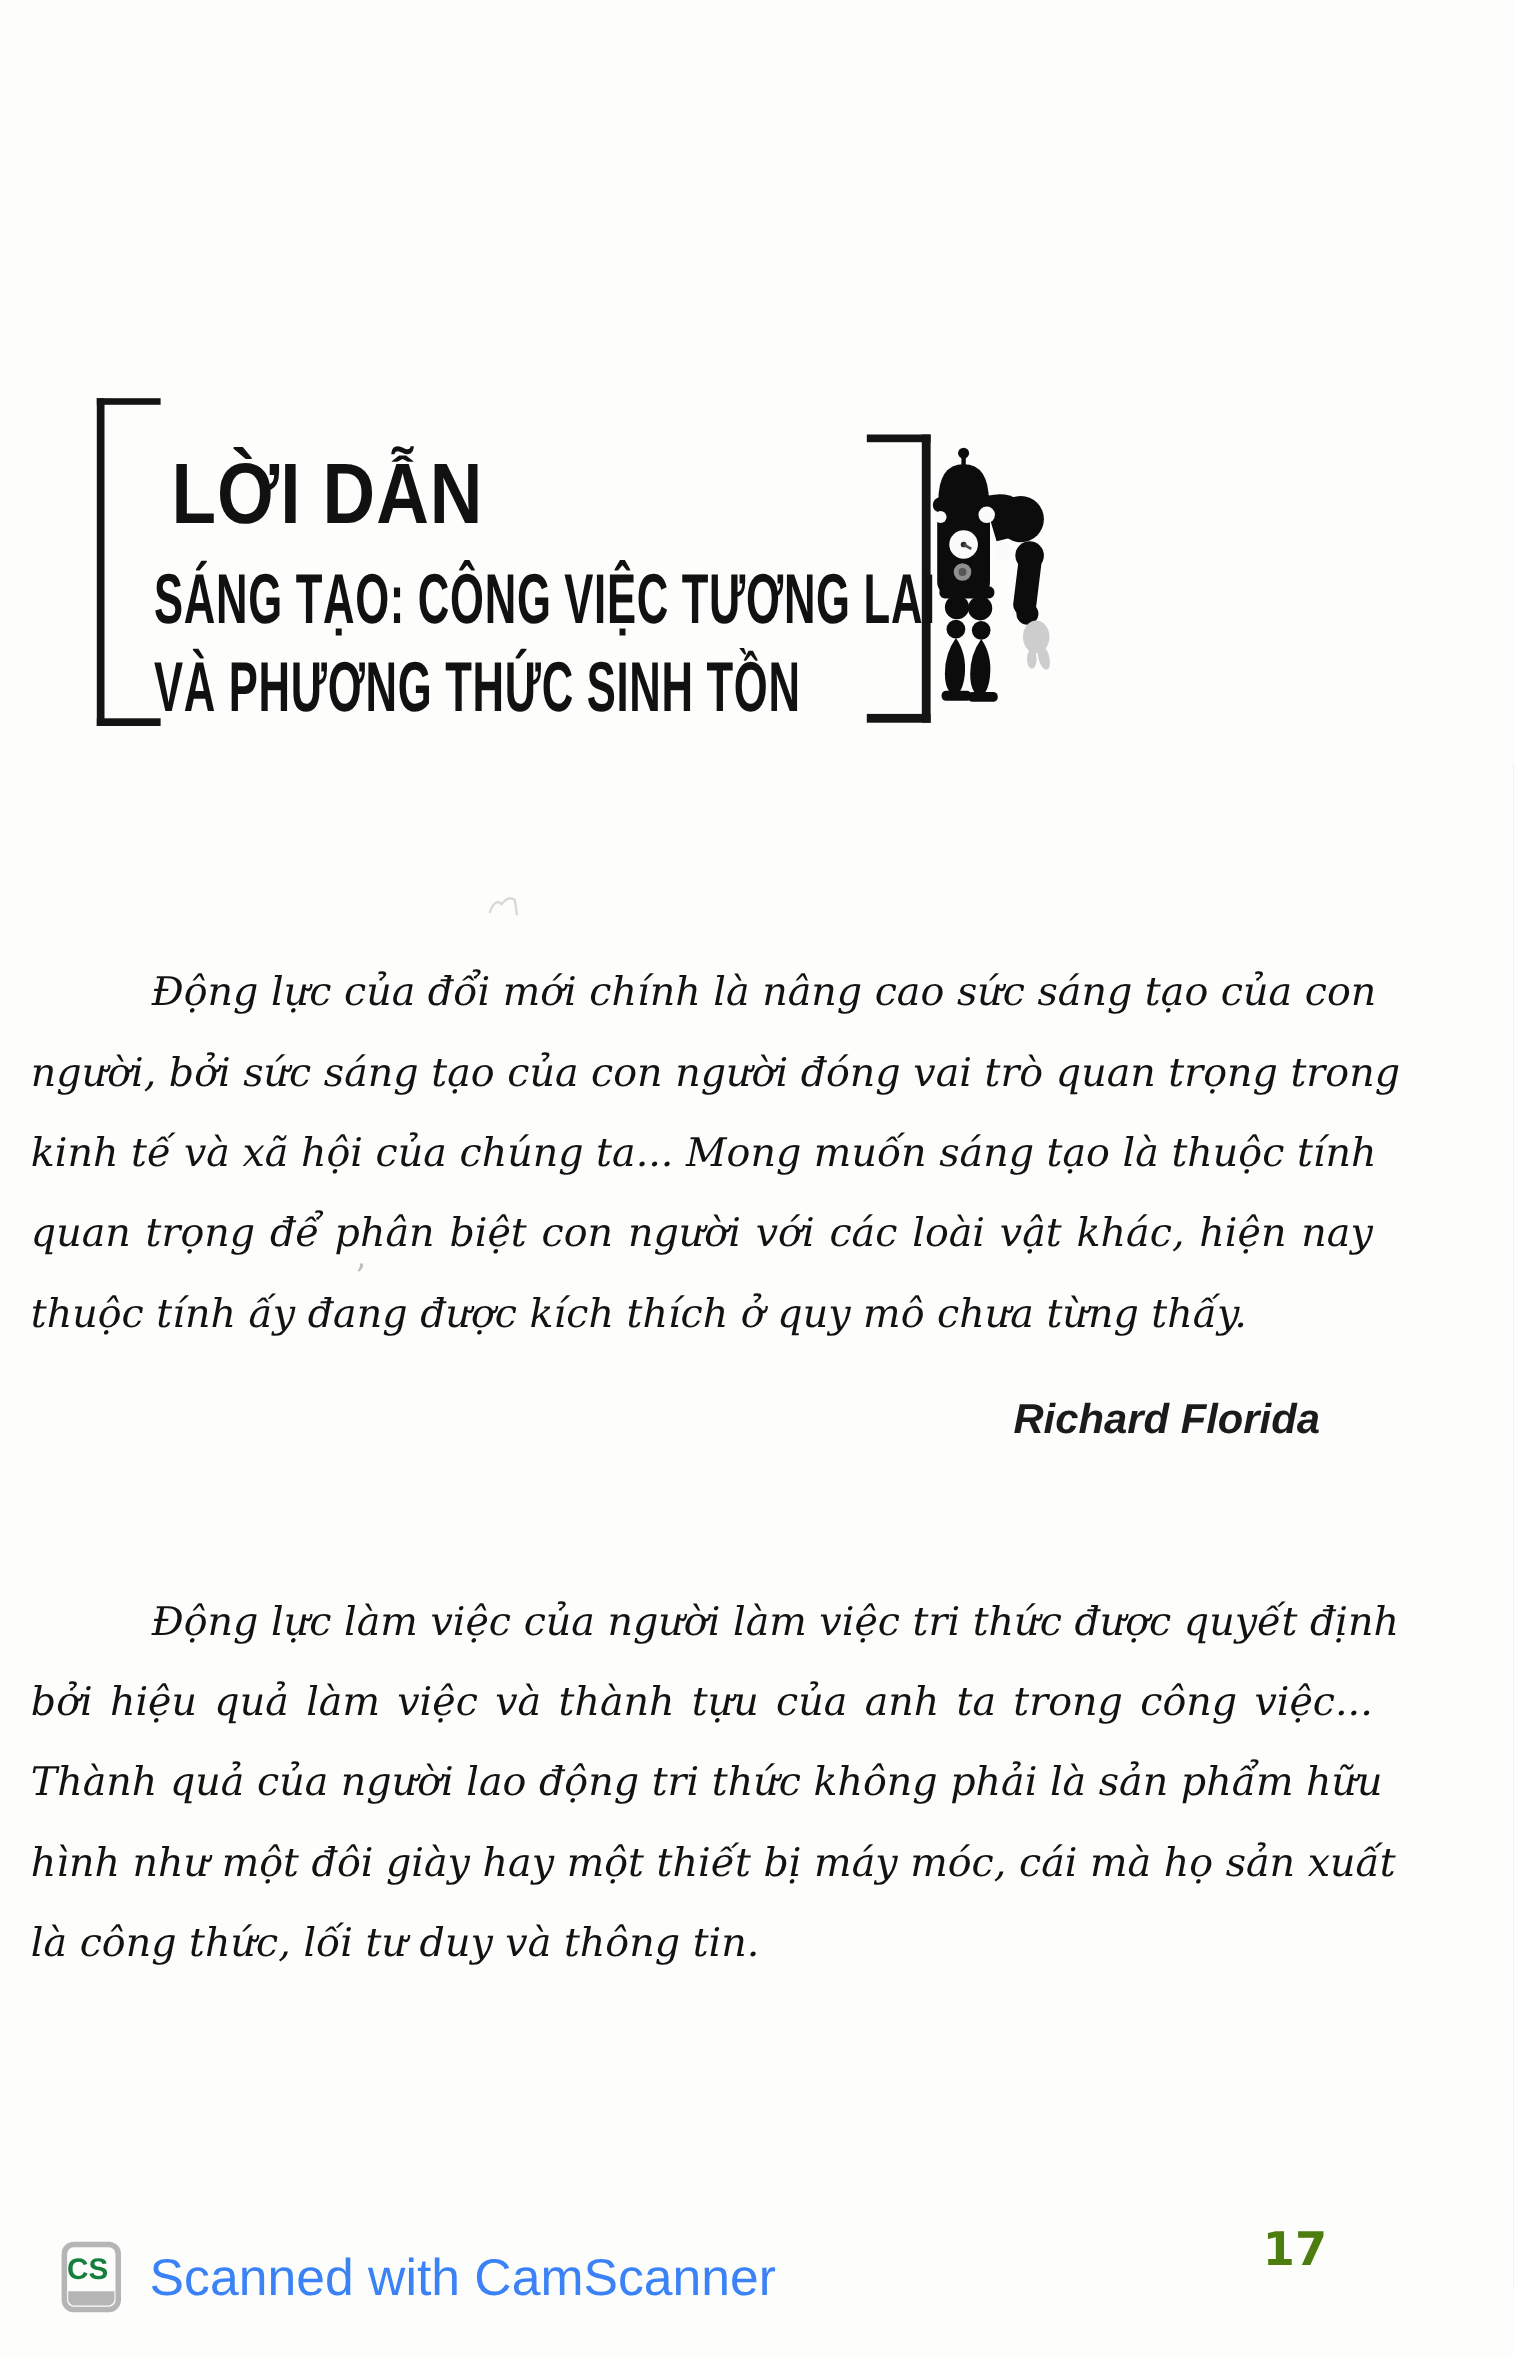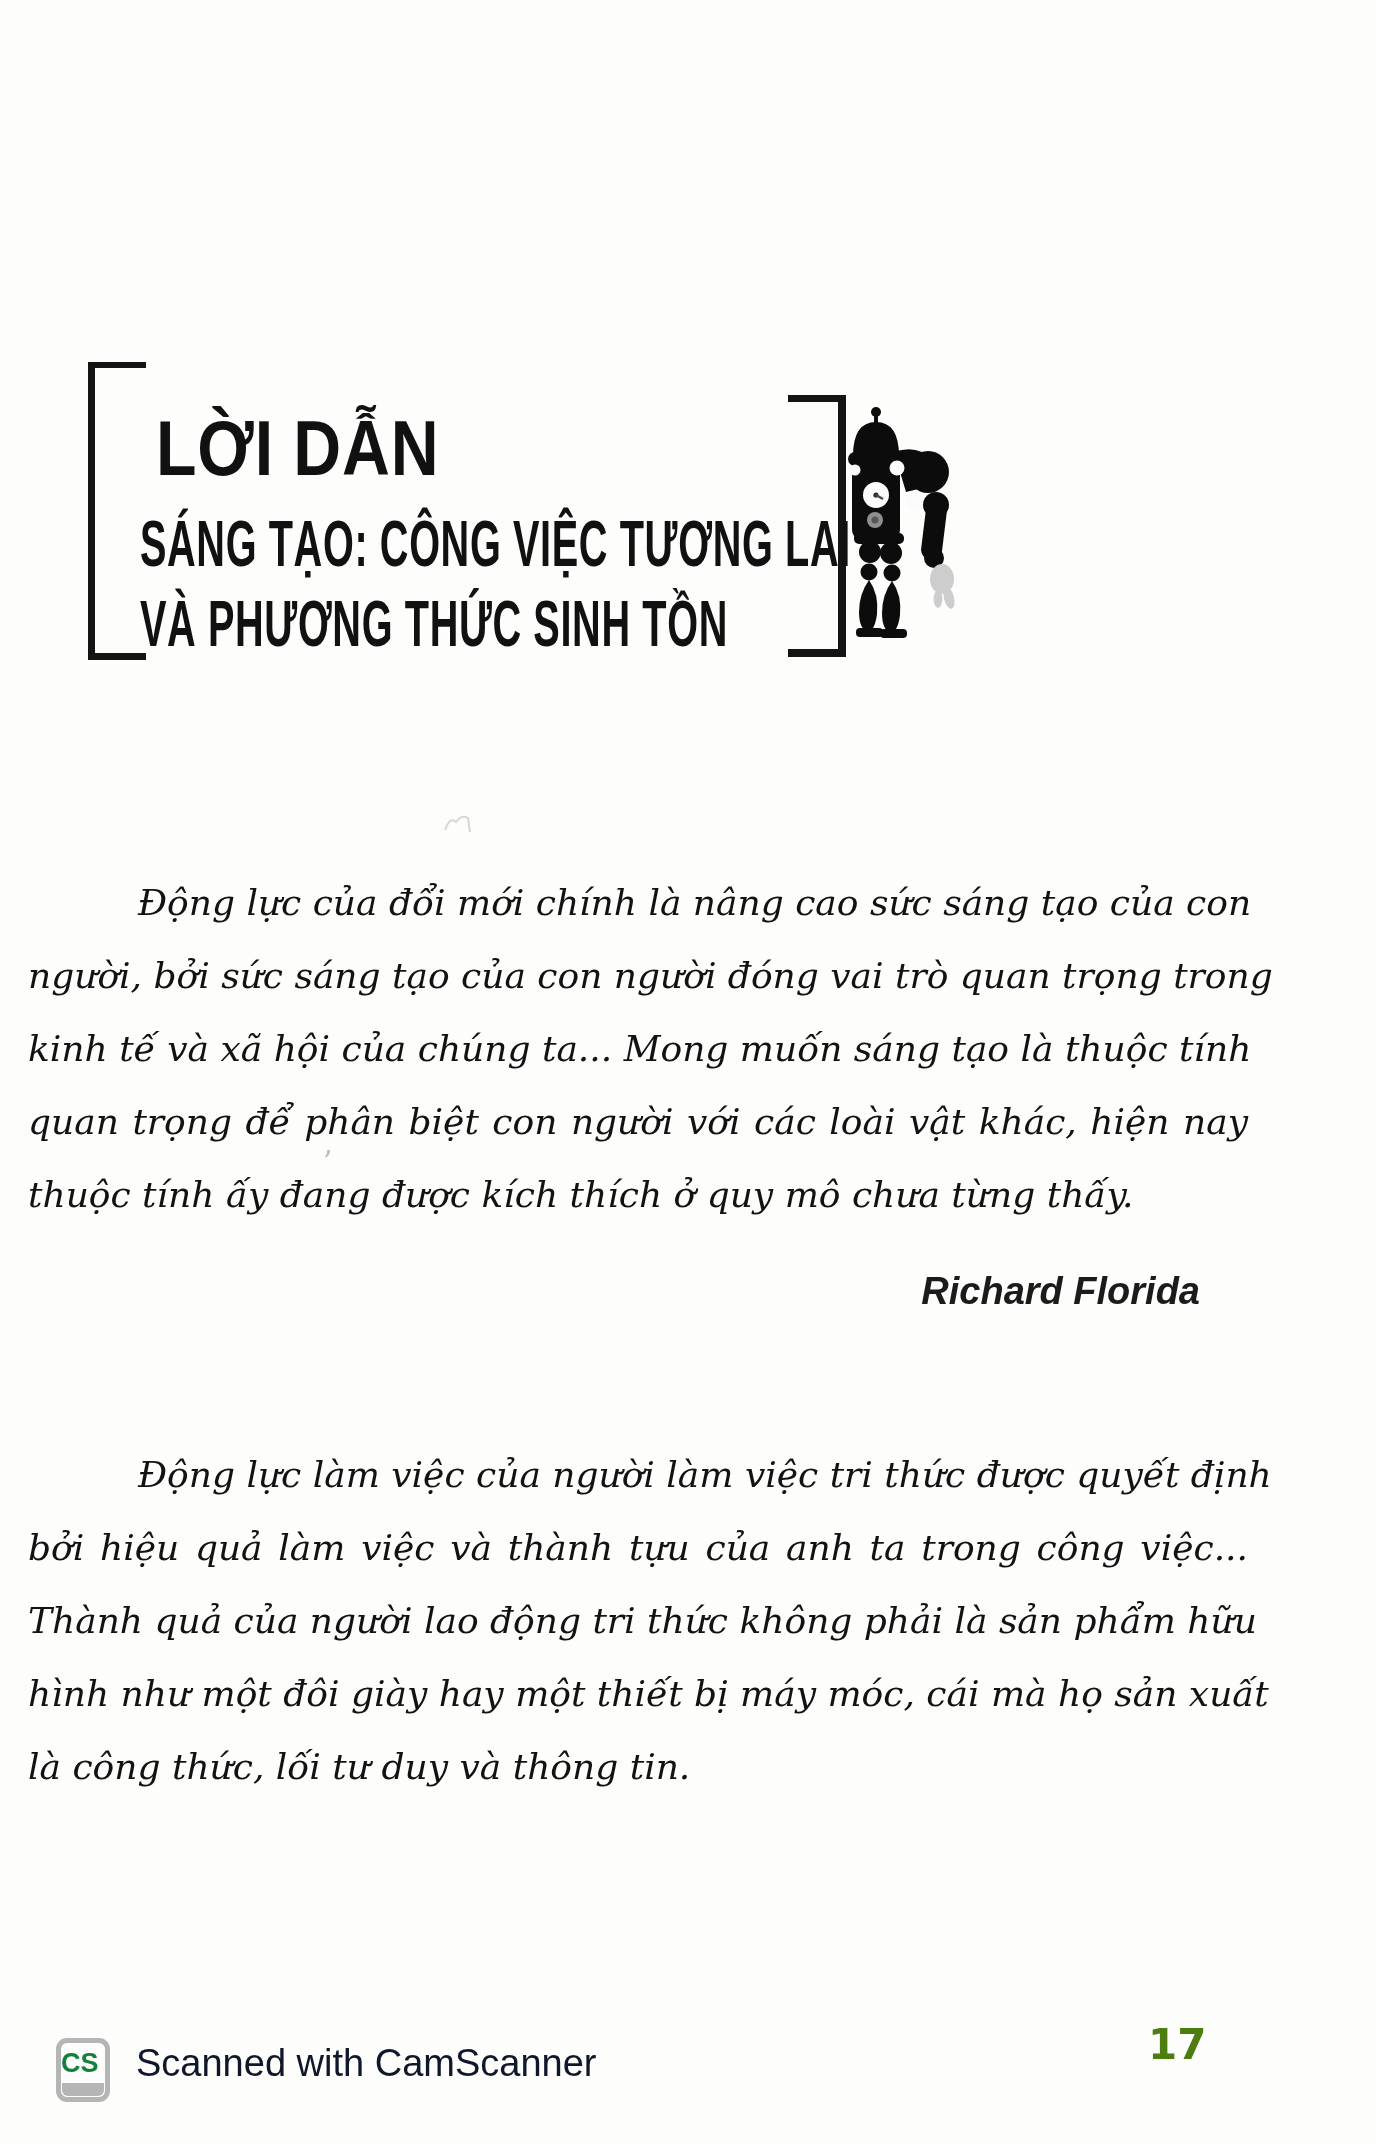--- a/index.html
+++ b/index.html
@@ -74,21 +74,21 @@
   .cs-icon .cs-label{
     width:100%; margin-top:5px;
     font-size:27px; font-weight:bold; color:#15803d; letter-spacing:0;
   }
   .cs-icon .cs-band{
     position:absolute; left:1px; right:1px; bottom:1px; height:13px;
     background:#b5b5b5; border-radius:0 0 6px 6px;
   }
   .watermark{
     position:absolute; left:136px; top:2042px;
-    font-size:38px; color:#0f172a; font-weight:400; letter-spacing:0;
+    font-size:47px; color:#3b82f6; font-weight:400; letter-spacing:0;
     white-space:nowrap;
   }
 </style>
 </head>
 <body>
 
 <div class="page">
 
   <div class="bracket-left"></div>
   <div class="bracket-right"></div>

